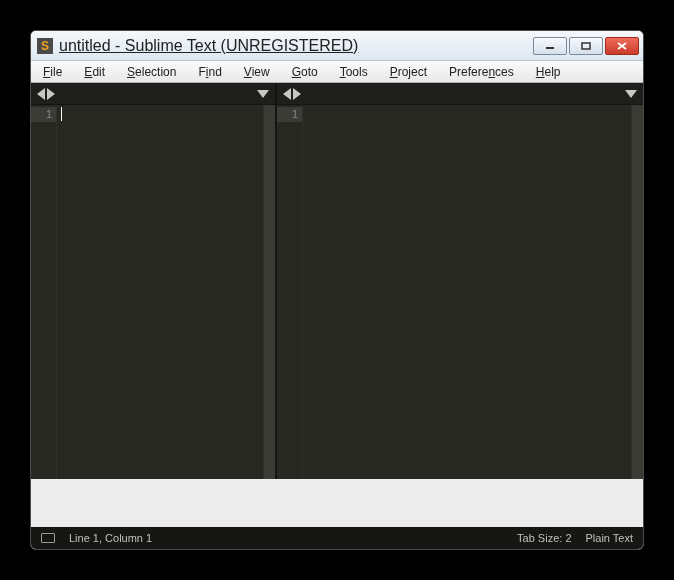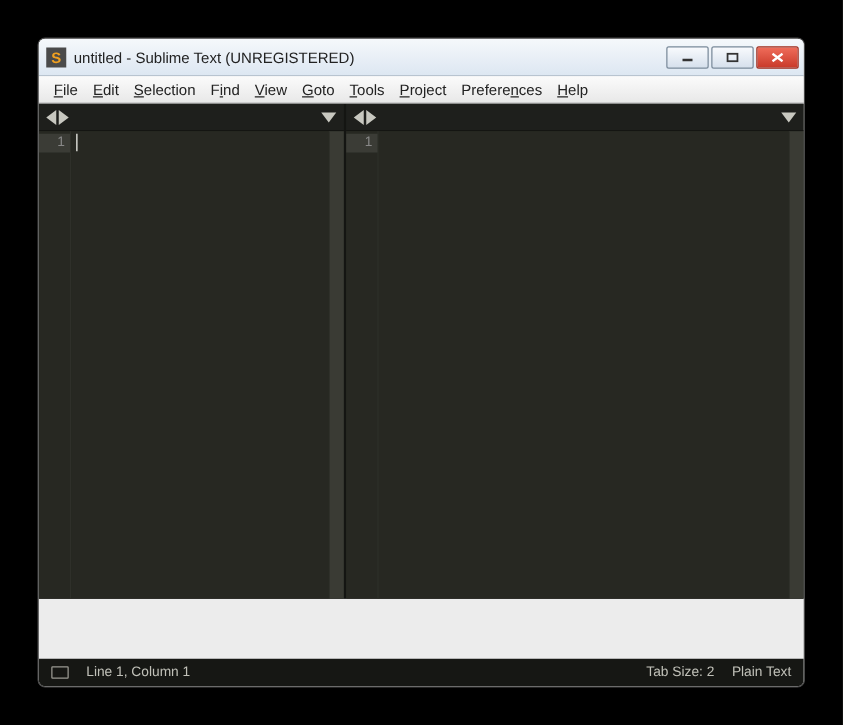--- a/index.html
+++ b/index.html
@@ -23,21 +23,21 @@
     padding: 0 4px 0 6px;
     border-bottom: 1px solid #b8c4d0;
   }
   .app-icon {
     width: 16px; height: 16px;
     background: #4a4a4a;
     display: flex; align-items: center; justify-content: center;
     color: #f0a020; font-weight: bold; font-size: 12px;
     margin-right: 6px;
   }
-  .title-text { font-size: 12px; color: #222; flex: 1; }
+  .title-text { font-size: 16px; color: #222; flex: 1; text-decoration: underline; }
   .win-buttons { display: flex; gap: 2px; }
   .win-btn {
     width: 34px; height: 18px;
     border: 1px solid #7a8a9a;
     border-radius: 2px;
     background: linear-gradient(#f8fafd,#d6e0ec);
     display: flex; align-items: center; justify-content: center;
     font-size: 11px; color: #333;
     cursor: pointer;
   }
@@ -47,21 +47,21 @@
     color: #fff;
     font-weight: bold;
   }
   .menubar {
     height: 22px;
     background: linear-gradient(#fbfbfb,#e8e8e8);
     border-bottom: 1px solid #b0b0b0;
     display: flex;
     align-items: center;
     padding: 0 6px;
-    gap: 0;
+    gap: 10px;
   }
   .menu-item {
     font-size: 12px;
     color: #222;
     padding: 2px 6px;
     cursor: pointer;
   }
   .menu-item .ul { text-decoration: underline; }
   .editor-area {
     flex: 1;

